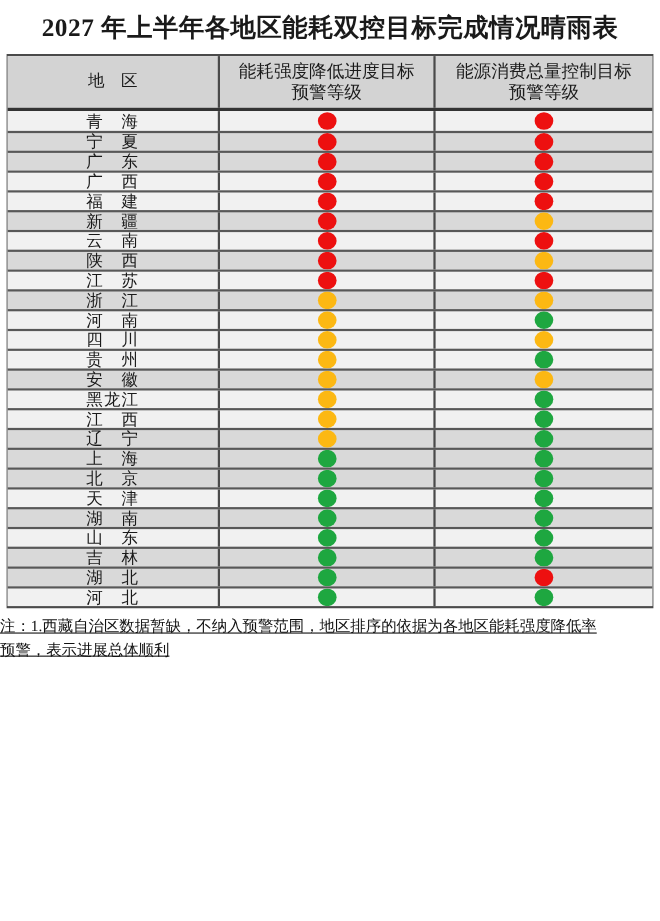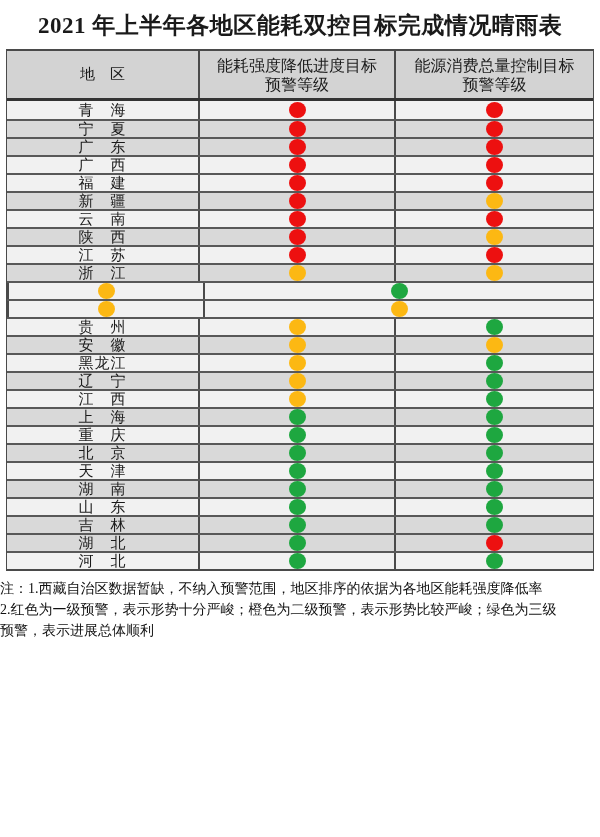--- a/index.html
+++ b/index.html
@@ -46,31 +46,31 @@
     display:flex;align-items:center;justify-content:center;
     box-sizing:border-box;overflow:hidden;
   }
   .td.region{font-size:15px;letter-spacing:1px;}
   .dot{
     width:17px;height:16px;border-radius:50%;display:block;
   }
   .notes{
     margin:7px 0 0 0;font-size:14px;line-height:21px;color:#111111;
   }
-  .notes p{margin:0;padding:0;white-space:nowrap;}
+  .notes p{margin:0;padding:0;white-space:nowrap;text-decoration:underline;}
   .note-1{padding-left:18px;}
   .note-2{padding-left:46px;}
   .note-3{padding-left:60px;}
 </style>
 </head>
 <body style="--red: #ed1010; --orange: #fcb813; --green: #1ea740; --header_bg: #d3d3d3; --row_light: #f1f1f1; --row_dark: #d9d9d9; --border: #4a4a4a;">
 
 <div class="page">
 
-  <h1 class="title">2021 年上半年各地区能耗双控目标完成情况晴雨表</h1>
+  <h1 class="title">2027 年上半年各地区能耗双控目标完成情况晴雨表</h1>
 
   <div class="table">
     <div class="thead">
       <div class="th c1 region-header">
         <span>地　区</span>
       </div>
       <div class="th c2">
         <span>能耗强度降低进度目标</span>
         <span>预警等级</span>
       </div>
@@ -164,28 +164,30 @@
         <div class="tr dark">
           <div class="td region c1">浙　江</div>
           <div class="td c2">
             <span class="dot" style="background: rgb(252, 184, 19);"></span>
           </div>
           <div class="td c3">
             <span class="dot" style="background: rgb(252, 184, 19);"></span>
           </div>
         </div>
         <div class="tr light">
-          <div class="td c2">
-            <span class="dot" style="background: rgb(252, 184, 19);"></span>
-          </div>
-          <div class="td c3">
-            <span class="dot" style="background: rgb(30, 167, 64);"></span>
-          </div>
-        </div>
-        <div class="tr light">
+          <div class="td region c1">河　南</div>
+          <div class="td c2">
+            <span class="dot" style="background: rgb(252, 184, 19);"></span>
+          </div>
+          <div class="td c3">
+            <span class="dot" style="background: rgb(30, 167, 64);"></span>
+          </div>
+        </div>
+        <div class="tr light">
+          <div class="td region c1">四　川</div>
           <div class="td c2">
             <span class="dot" style="background: rgb(252, 184, 19);"></span>
           </div>
           <div class="td c3">
             <span class="dot" style="background: rgb(252, 184, 19);"></span>
           </div>
         </div>
         <div class="tr light">
           <div class="td region c1">贵　州</div>
           <div class="td c2">
@@ -206,49 +208,40 @@
         </div>
         <div class="tr light">
           <div class="td region c1">黑龙江</div>
           <div class="td c2">
             <span class="dot" style="background: rgb(252, 184, 19);"></span>
           </div>
           <div class="td c3">
             <span class="dot" style="background: rgb(30, 167, 64);"></span>
           </div>
         </div>
+        <div class="tr light">
+          <div class="td region c1">江　西</div>
+          <div class="td c2">
+            <span class="dot" style="background: rgb(252, 184, 19);"></span>
+          </div>
+          <div class="td c3">
+            <span class="dot" style="background: rgb(30, 167, 64);"></span>
+          </div>
+        </div>
         <div class="tr dark">
           <div class="td region c1">辽　宁</div>
           <div class="td c2">
             <span class="dot" style="background: rgb(252, 184, 19);"></span>
           </div>
           <div class="td c3">
             <span class="dot" style="background: rgb(30, 167, 64);"></span>
           </div>
         </div>
-        <div class="tr light">
-          <div class="td region c1">江　西</div>
-          <div class="td c2">
-            <span class="dot" style="background: rgb(252, 184, 19);"></span>
-          </div>
-          <div class="td c3">
-            <span class="dot" style="background: rgb(30, 167, 64);"></span>
-          </div>
-        </div>
         <div class="tr dark">
           <div class="td region c1">上　海</div>
-          <div class="td c2">
-            <span class="dot" style="background: rgb(30, 167, 64);"></span>
-          </div>
-          <div class="td c3">
-            <span class="dot" style="background: rgb(30, 167, 64);"></span>
-          </div>
-        </div>
-        <div class="tr light">
-          <div class="td region c1">重　庆</div>
           <div class="td c2">
             <span class="dot" style="background: rgb(30, 167, 64);"></span>
           </div>
           <div class="td c3">
             <span class="dot" style="background: rgb(30, 167, 64);"></span>
           </div>
         </div>
         <div class="tr dark">
           <div class="td region c1">北　京</div>
           <div class="td c2">
@@ -310,17 +303,16 @@
           </div>
           <div class="td c3">
             <span class="dot" style="background: rgb(30, 167, 64);"></span>
           </div>
         </div>
       </div>
   </div>
 
   <div class="notes">
     <p class="note-1">注：1.西藏自治区数据暂缺，不纳入预警范围，地区排序的依据为各地区能耗强度降低率</p>
-    <p class="note-2">2.红色为一级预警，表示形势十分严峻；橙色为二级预警，表示形势比较严峻；绿色为三级</p>
     <p class="note-3">预警，表示进展总体顺利</p>
   </div>
 
 </div>
 
 </body></html>

